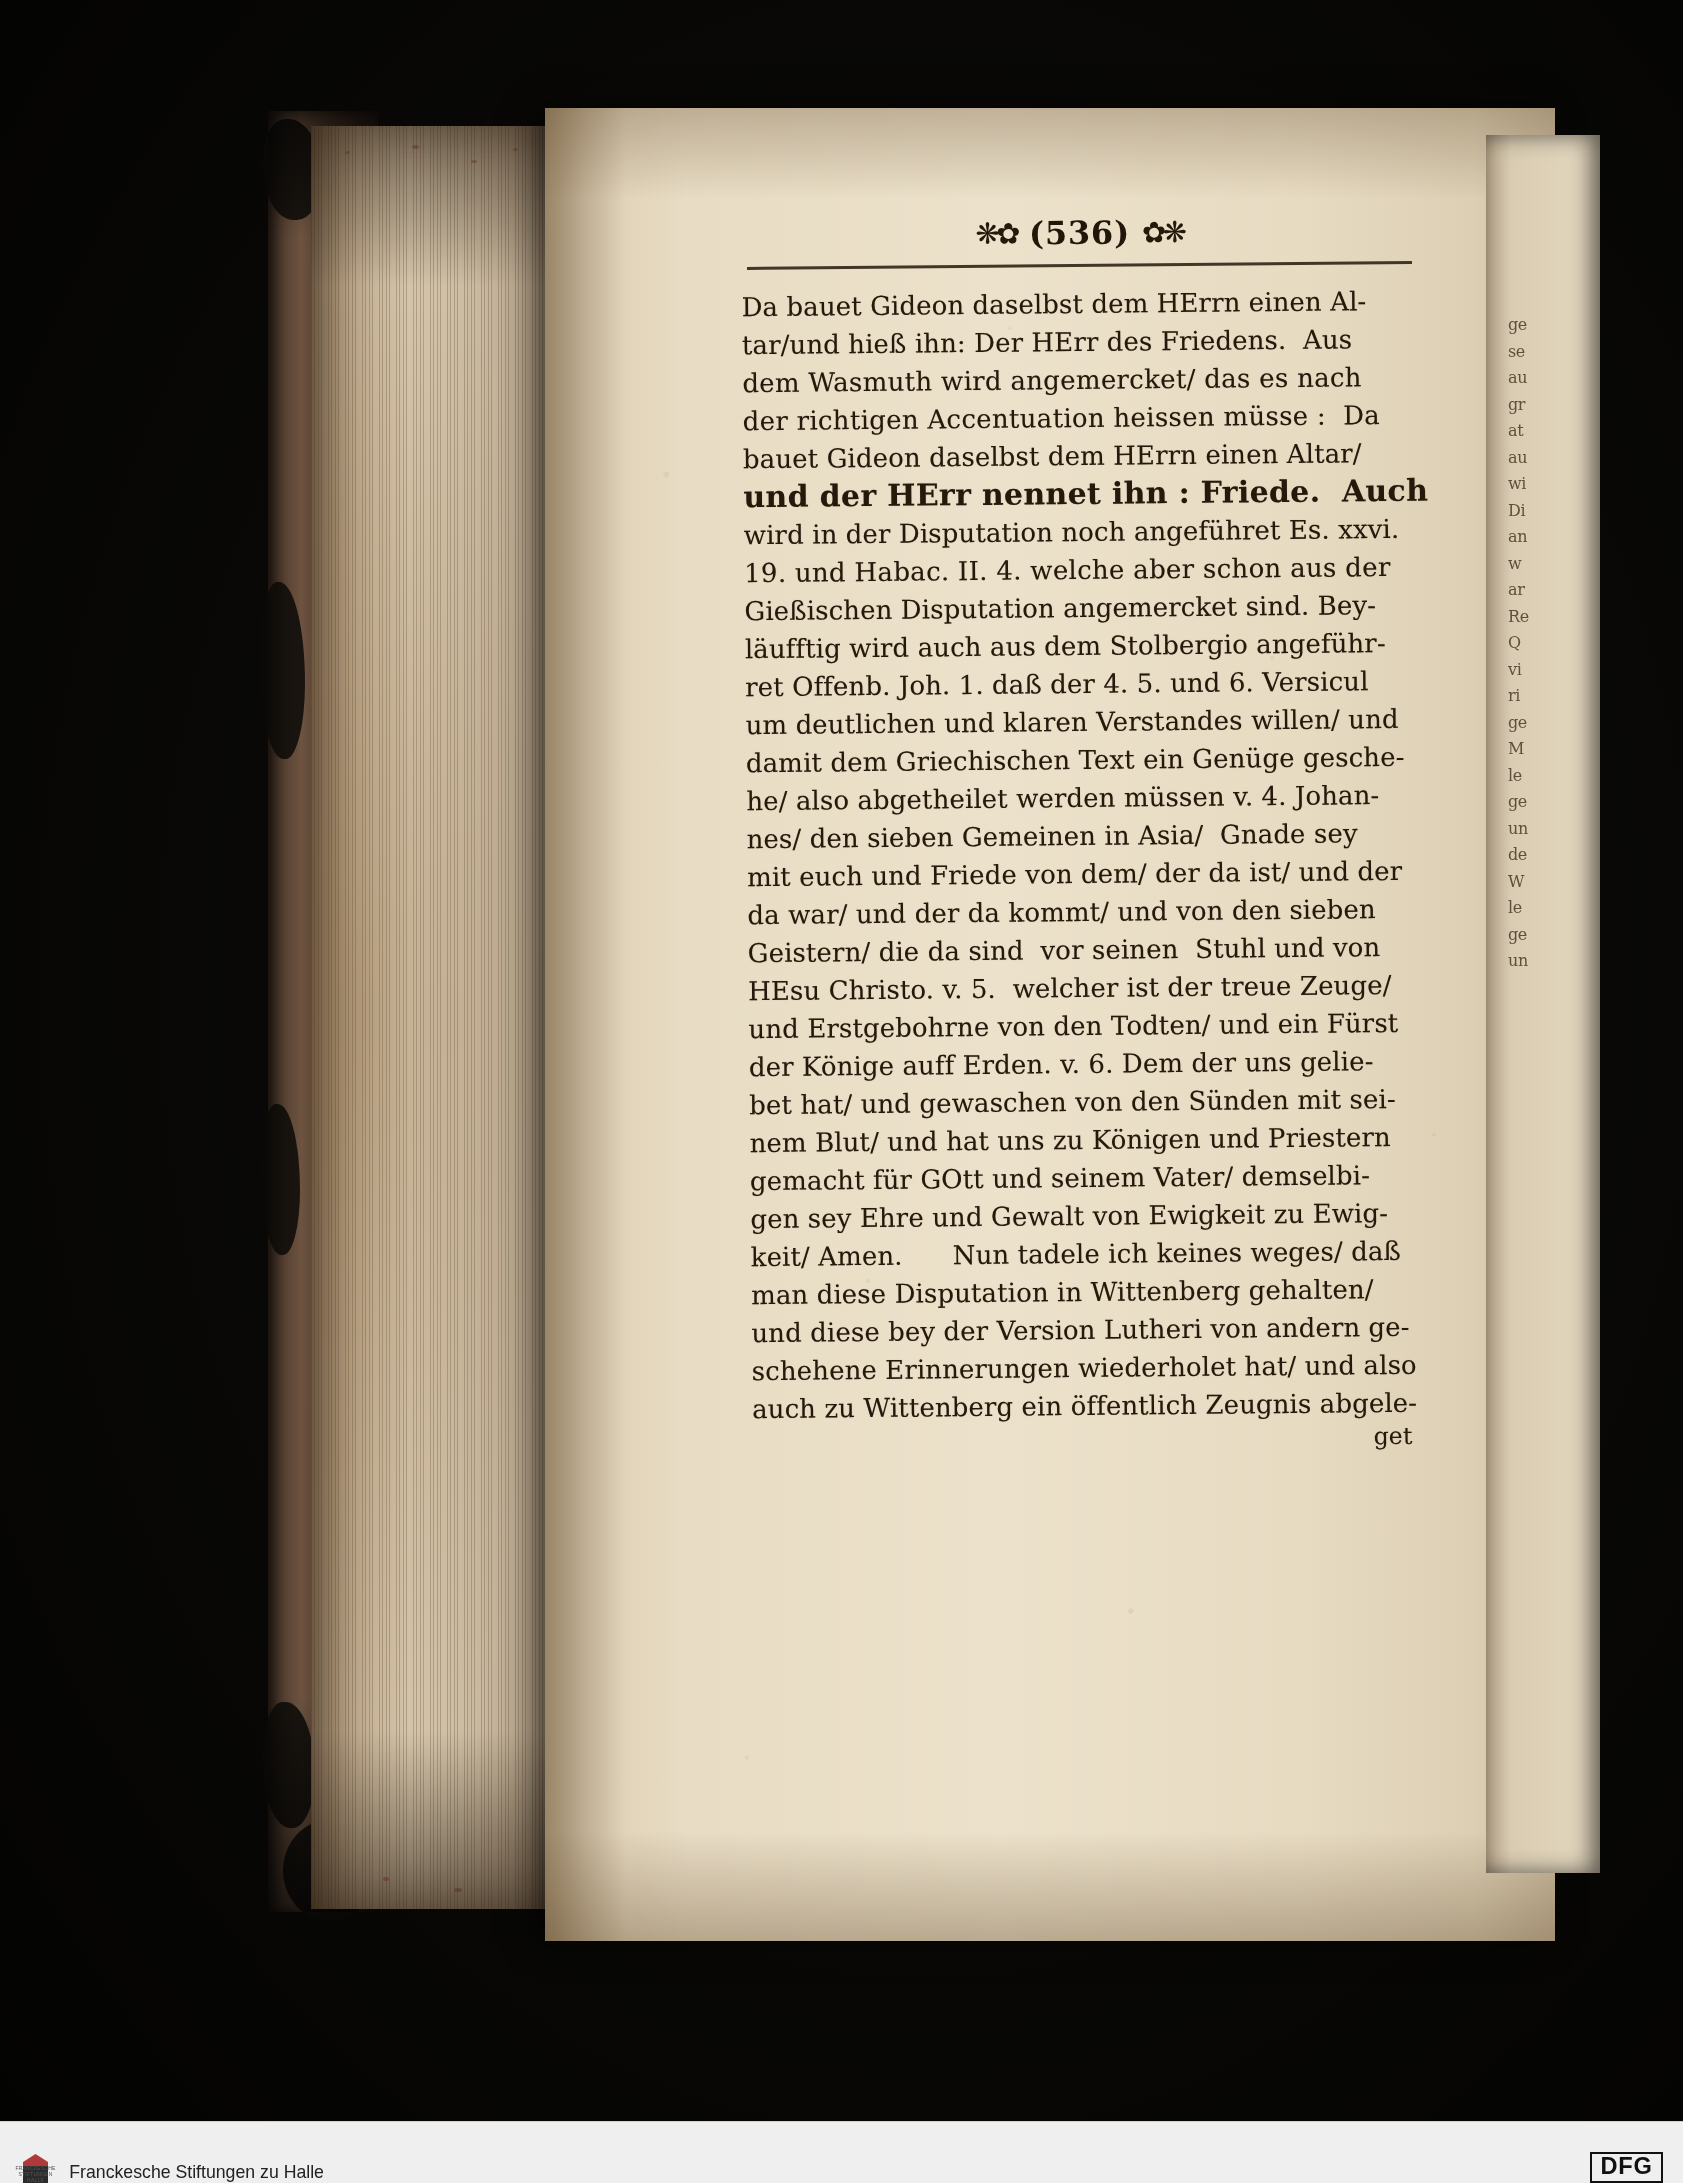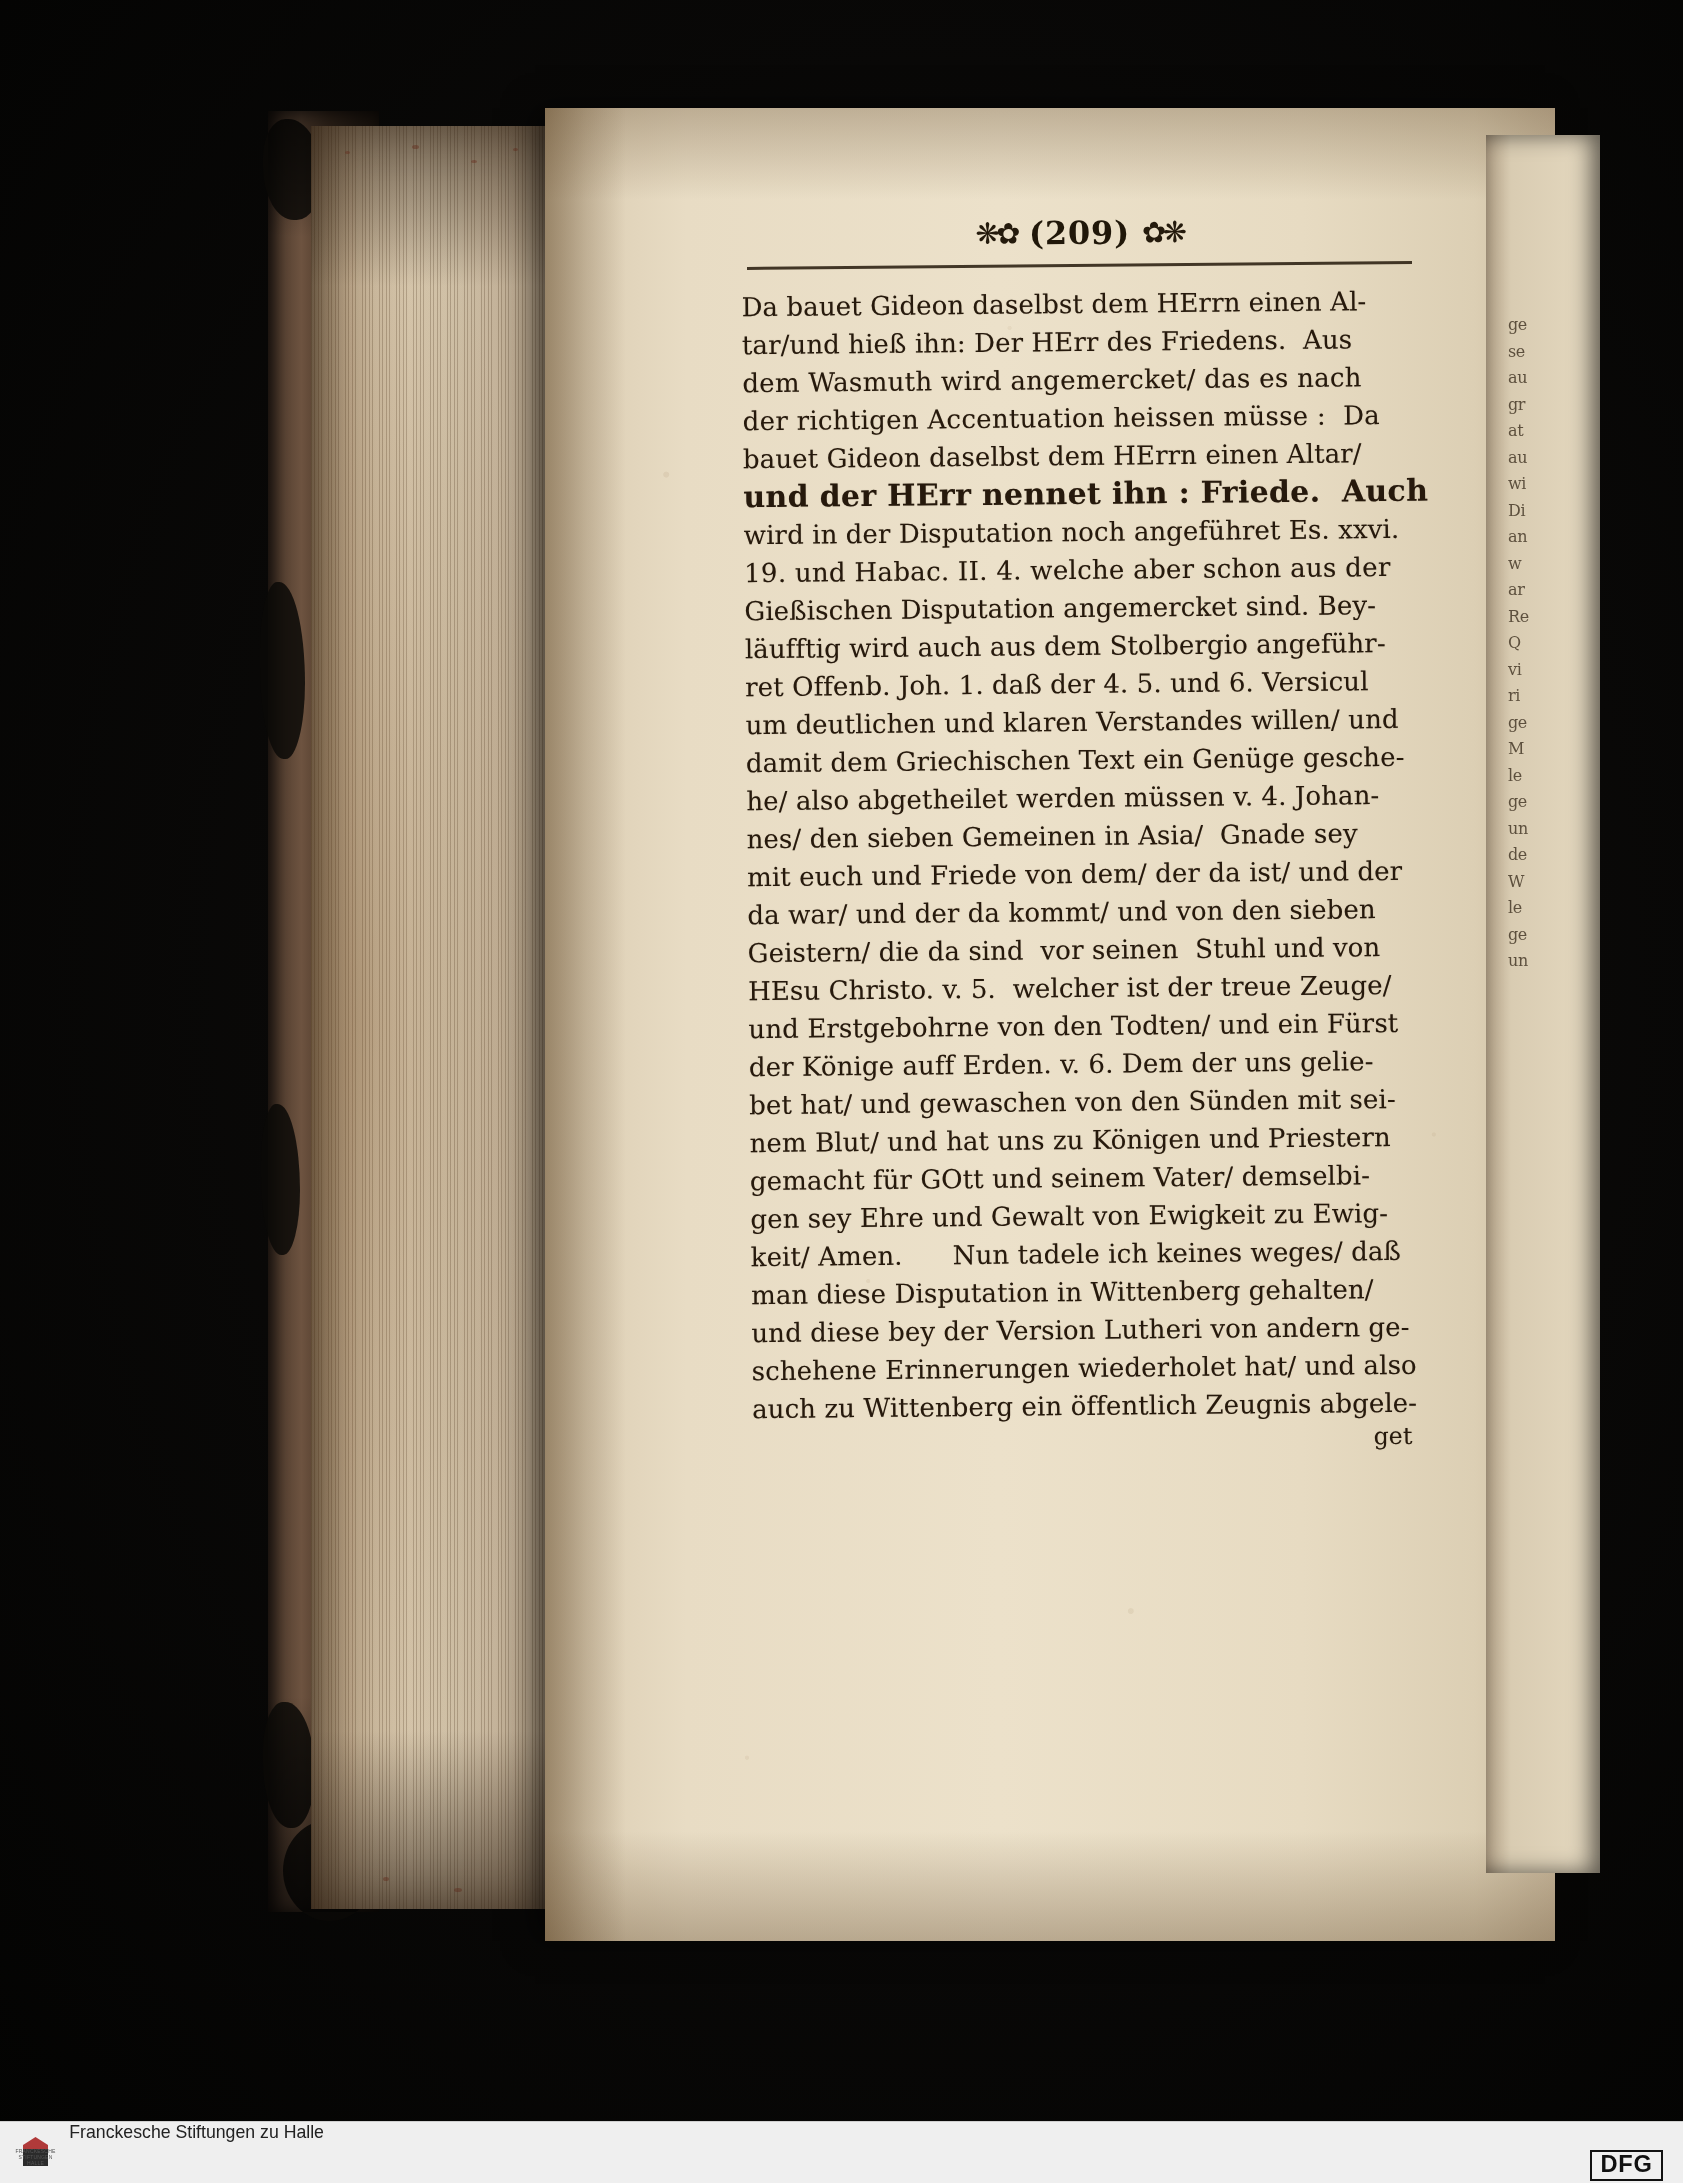--- a/index.html
+++ b/index.html
@@ -237,21 +237,21 @@
   
   .footer {
     position: absolute;
     left: 0;
     bottom: 0;
     width: 1683px;
     height: 61px;
     background: #efefef;
     border-top: 0.8px solid #cfcfcf;
     display: flex;
-    align-items: flex-start;
+    align-items: flex-end;
   }
   .footer-logo {
     width: 44px;
     height: 44px;
     margin-left: 13.5px;
     margin-right: 11.8px;
     display: flex;
     align-items: flex-end;
     justify-content: center;
     position: relative;
@@ -314,21 +314,21 @@
   </div>
 
   <div class="page">
     <div class="page-grain"></div>
     <div class="page-edge-shadow"></div>
 
     <div class="content">
 
       <div class="headline">
         <span class="orn">❋✿</span>
-        <span class="pageno">(209)</span>
+        <span class="pageno">(536)</span>
         <span class="orn">✿❋</span>
       </div>
 
       <div class="rule"></div>
 
       <div class="body">
         <span class="ln">Da bauet Gideon daselbst dem HErrn einen Al-</span>
         <span class="ln">tar/und hieß ihn: Der HErr des Friedens.  Aus</span>
         <span class="ln rom">dem Wasmuth wird angemercket/ das es nach</span>
         <span class="ln rom">der richtigen Accentuation heissen müsse :  Da</span>

